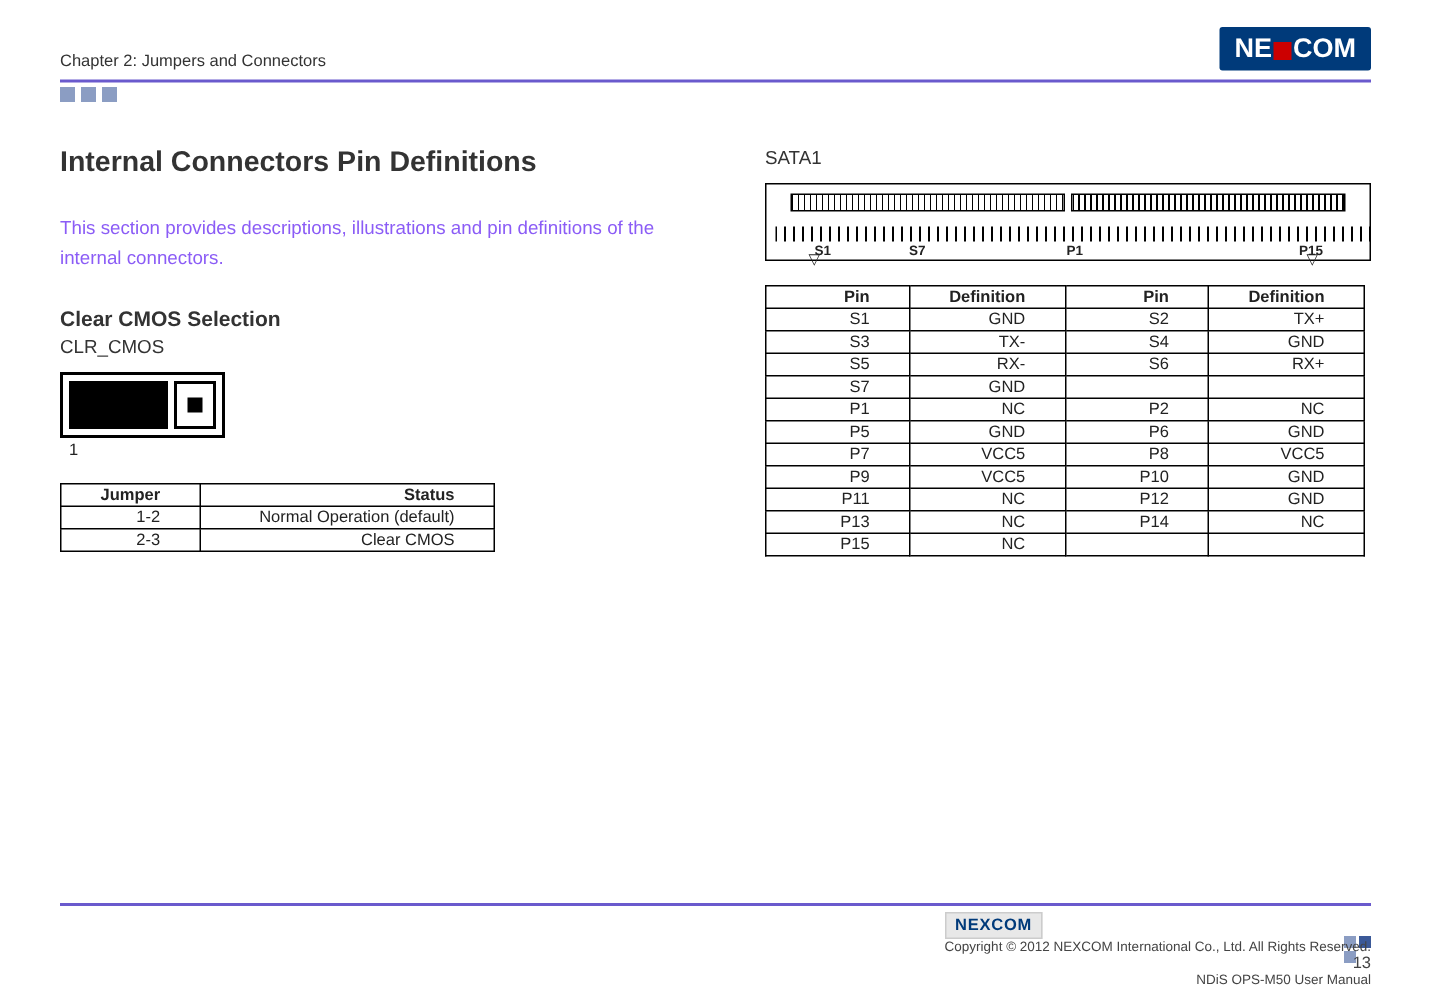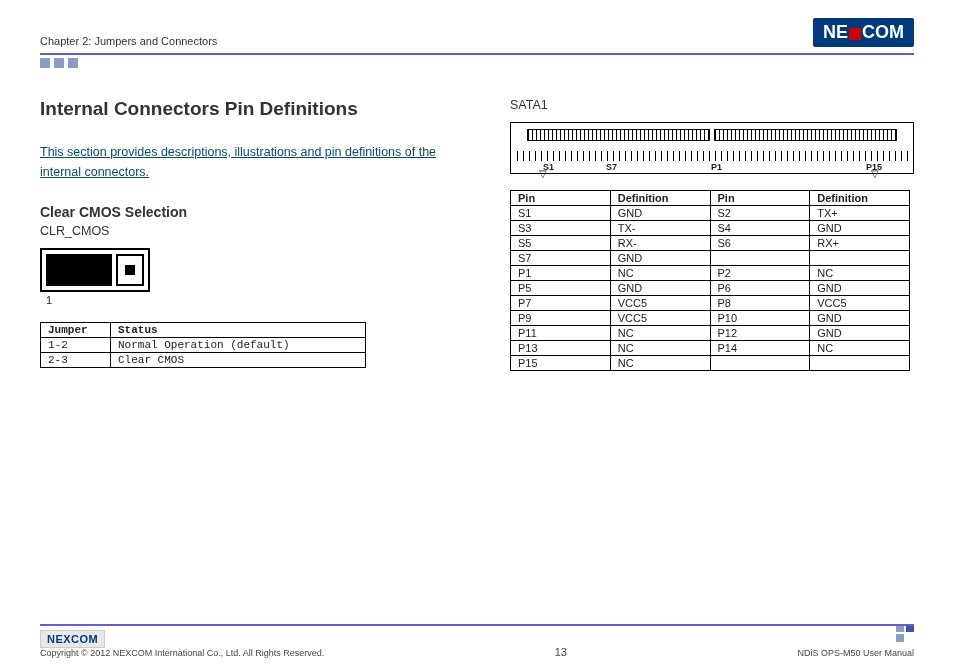--- a/index.html
+++ b/index.html
@@ -60,24 +60,23 @@
   .col-right { flex: 1; }
   h1.main {
     font-size: 19px;
     font-weight: 700;
     color: #333;
     margin: 0 0 22px 0;
   }
   .intro {
     font-size: 12.5px;
     line-height: 1.6;
-    color: #0c4a6e;
+    color: #8b5cf6;
     margin-bottom: 22px;
     max-width: 400px;
-    text-decoration: underline;
   }
   h2.sub {
     font-size: 14px;
     font-weight: 700;
     margin: 0 0 4px 0;
     color: #333;
   }
   .label-small {
     font-size: 12.5px;
     color: #333;
@@ -104,27 +103,27 @@
     width:10px; height:10px; background:#000;
   }
   .pin1-label { font-size: 11px; margin-left: 6px; }
   table.spec {
     border-collapse: collapse;
     font-size: 11px;
     margin-top: 16px;
   }
   table.spec th, table.spec td {
     border: 1px solid #000;
-    padding: 1px 7px;
-    text-align: left;
+    padding: 1px 26px;
+    text-align: right;
   }
   table.spec th {
     font-weight: 700;
   }
-  .cmos-table { width: 326px; font-family: Liberation Mono, monospace; }
+  .cmos-table { width: 290px; }
   .cmos-table th:first-child, .cmos-table td:first-child { width: 70px; }
   .sata-diagram {
     border:1px solid #000;
     height: 52px;
     width: 100%;
     position:relative;
     margin-bottom: 14px;
     background:
       repeating-linear-gradient(90deg, #000 0 1px, transparent 1px 6px) left 6px top 28px / 100% 10px no-repeat;
   }
@@ -144,21 +143,21 @@
   }
   .sata-table { width: 400px; }
   .sata-table th, .sata-table td { width: 25%; }
   .footer {
     position:absolute;
     left:40px; right:40px; bottom:14px;
   }
   .purple-rule-f { height:2px; background:#6a5acd; margin-bottom:4px; }
   .footer-row {
     display:flex; justify-content:space-between; align-items:flex-end;
-    font-size:9px; color:#444;
+    font-size:9px; color:#444;flex-direction:column;
   }
   .footer-logo {
     display:inline-flex; align-items:center; background:#e8e8e8;
     color:#003a7a; font-weight:700; font-size:11px; padding:2px 6px;
     border:1px solid #ccc; letter-spacing:0.5px;
   }
   .footer-center { font-size:11px; font-weight:400; }
   .corner-sqs {
     position:absolute; right:40px; bottom:30px;
     display:grid; grid-template-columns: 8px 8px; gap:2px;

